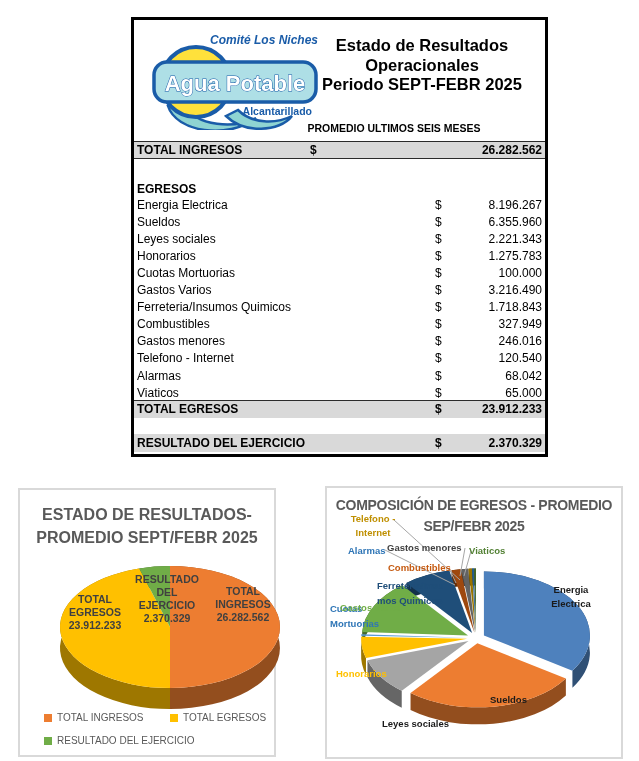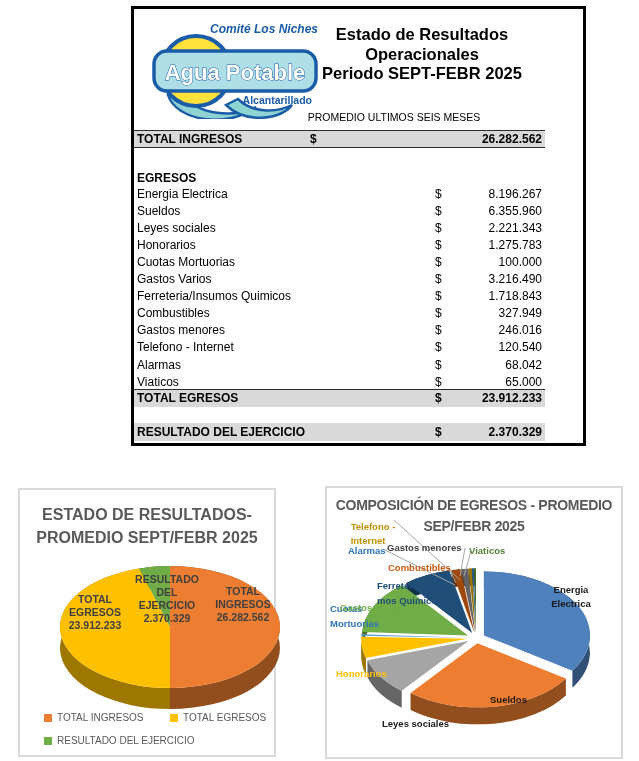--- a/index.html
+++ b/index.html
@@ -1,26 +1,26 @@
 <!DOCTYPE html>
 <html><head>
 <meta charset="utf-8">
 <style>
   html,body{margin:0;padding:0;background:#fff;}
   #page{position:relative;width:639px;height:761px;background:#fff;
         font-family:"Liberation Sans",sans-serif;color:#000;overflow:hidden;}
 
   
-  #stmt{position:absolute;left:131px;top:6px;width:455px;height:440px;
+  #stmt{position:absolute;left:131px;top:17px;width:417px;height:440px;
         border:3px solid #000;box-sizing:border-box;background:#fff;}
   #logo{position:absolute;left:6px;top:6px;width:186px;height:104px;}
   #stmt-title{position:absolute;left:168px;top:16px;width:240px;text-align:center;
               font-size:16.5px;line-height:19.5px;font-weight:bold;}
   #stmt-subtitle{position:absolute;left:168px;top:102px;width:184px;text-align:center;
-                 font-size:10.5px;font-weight:normal;}
+                 font-size:10.5px;font-weight:bold;}
   .trow{position:absolute;left:0;width:411px;font-size:12px;box-sizing:border-box;}
   .trow .lbl{position:absolute;left:3px;top:50%;transform:translateY(-50%);white-space:nowrap;}
   .trow .cur{position:absolute;top:50%;transform:translateY(-50%);}
   .trow .amt{position:absolute;right:3px;top:50%;transform:translateY(-50%);}
   .band{background:#D9D9D9;}
   .bold{font-weight:bold;}
   .bt{border-top:1px solid #2b2b2b;}
   .bb{border-bottom:1px solid #2b2b2b;}
 
   
@@ -258,21 +258,21 @@
         <div class="plabel" style="top: 90px; color: rgb(31, 78, 121); left: 50px; line-height: 15px;">
           <div>Ferreteria/Insu</div>
           <div>mos Quimicos</div>
         </div>
         <div class="plabel" style="top: 73px; color: rgb(197, 90, 17); left: 61px;">
           <div>Combustibles</div>
         </div>
         <div class="plabel" style="top: 53px; color: rgb(64, 64, 64); left: 60px;">
           <div>Gastos menores</div>
         </div>
-        <div class="plabel" style="top: 24px; color: rgb(191, 143, 0); left: 46px; transform: translateX(-50%); text-align: left; line-height: 14px; margin-top: 8px;">
+        <div class="plabel" style="top: 24px; color: rgb(191, 143, 0); left: 46px; transform: translateX(-50%); text-align: center; line-height: 14px;">
           <div>Telefono -</div>
           <div>Internet</div>
         </div>
         <div class="plabel" style="top: 56px; color: rgb(46, 117, 182); left: 21px;">
           <div>Alarmas</div>
         </div>
         <div class="plabel" style="top: 56px; color: rgb(83, 129, 53); left: 142px;">
           <div>Viaticos</div>
         </div>
       </div>

